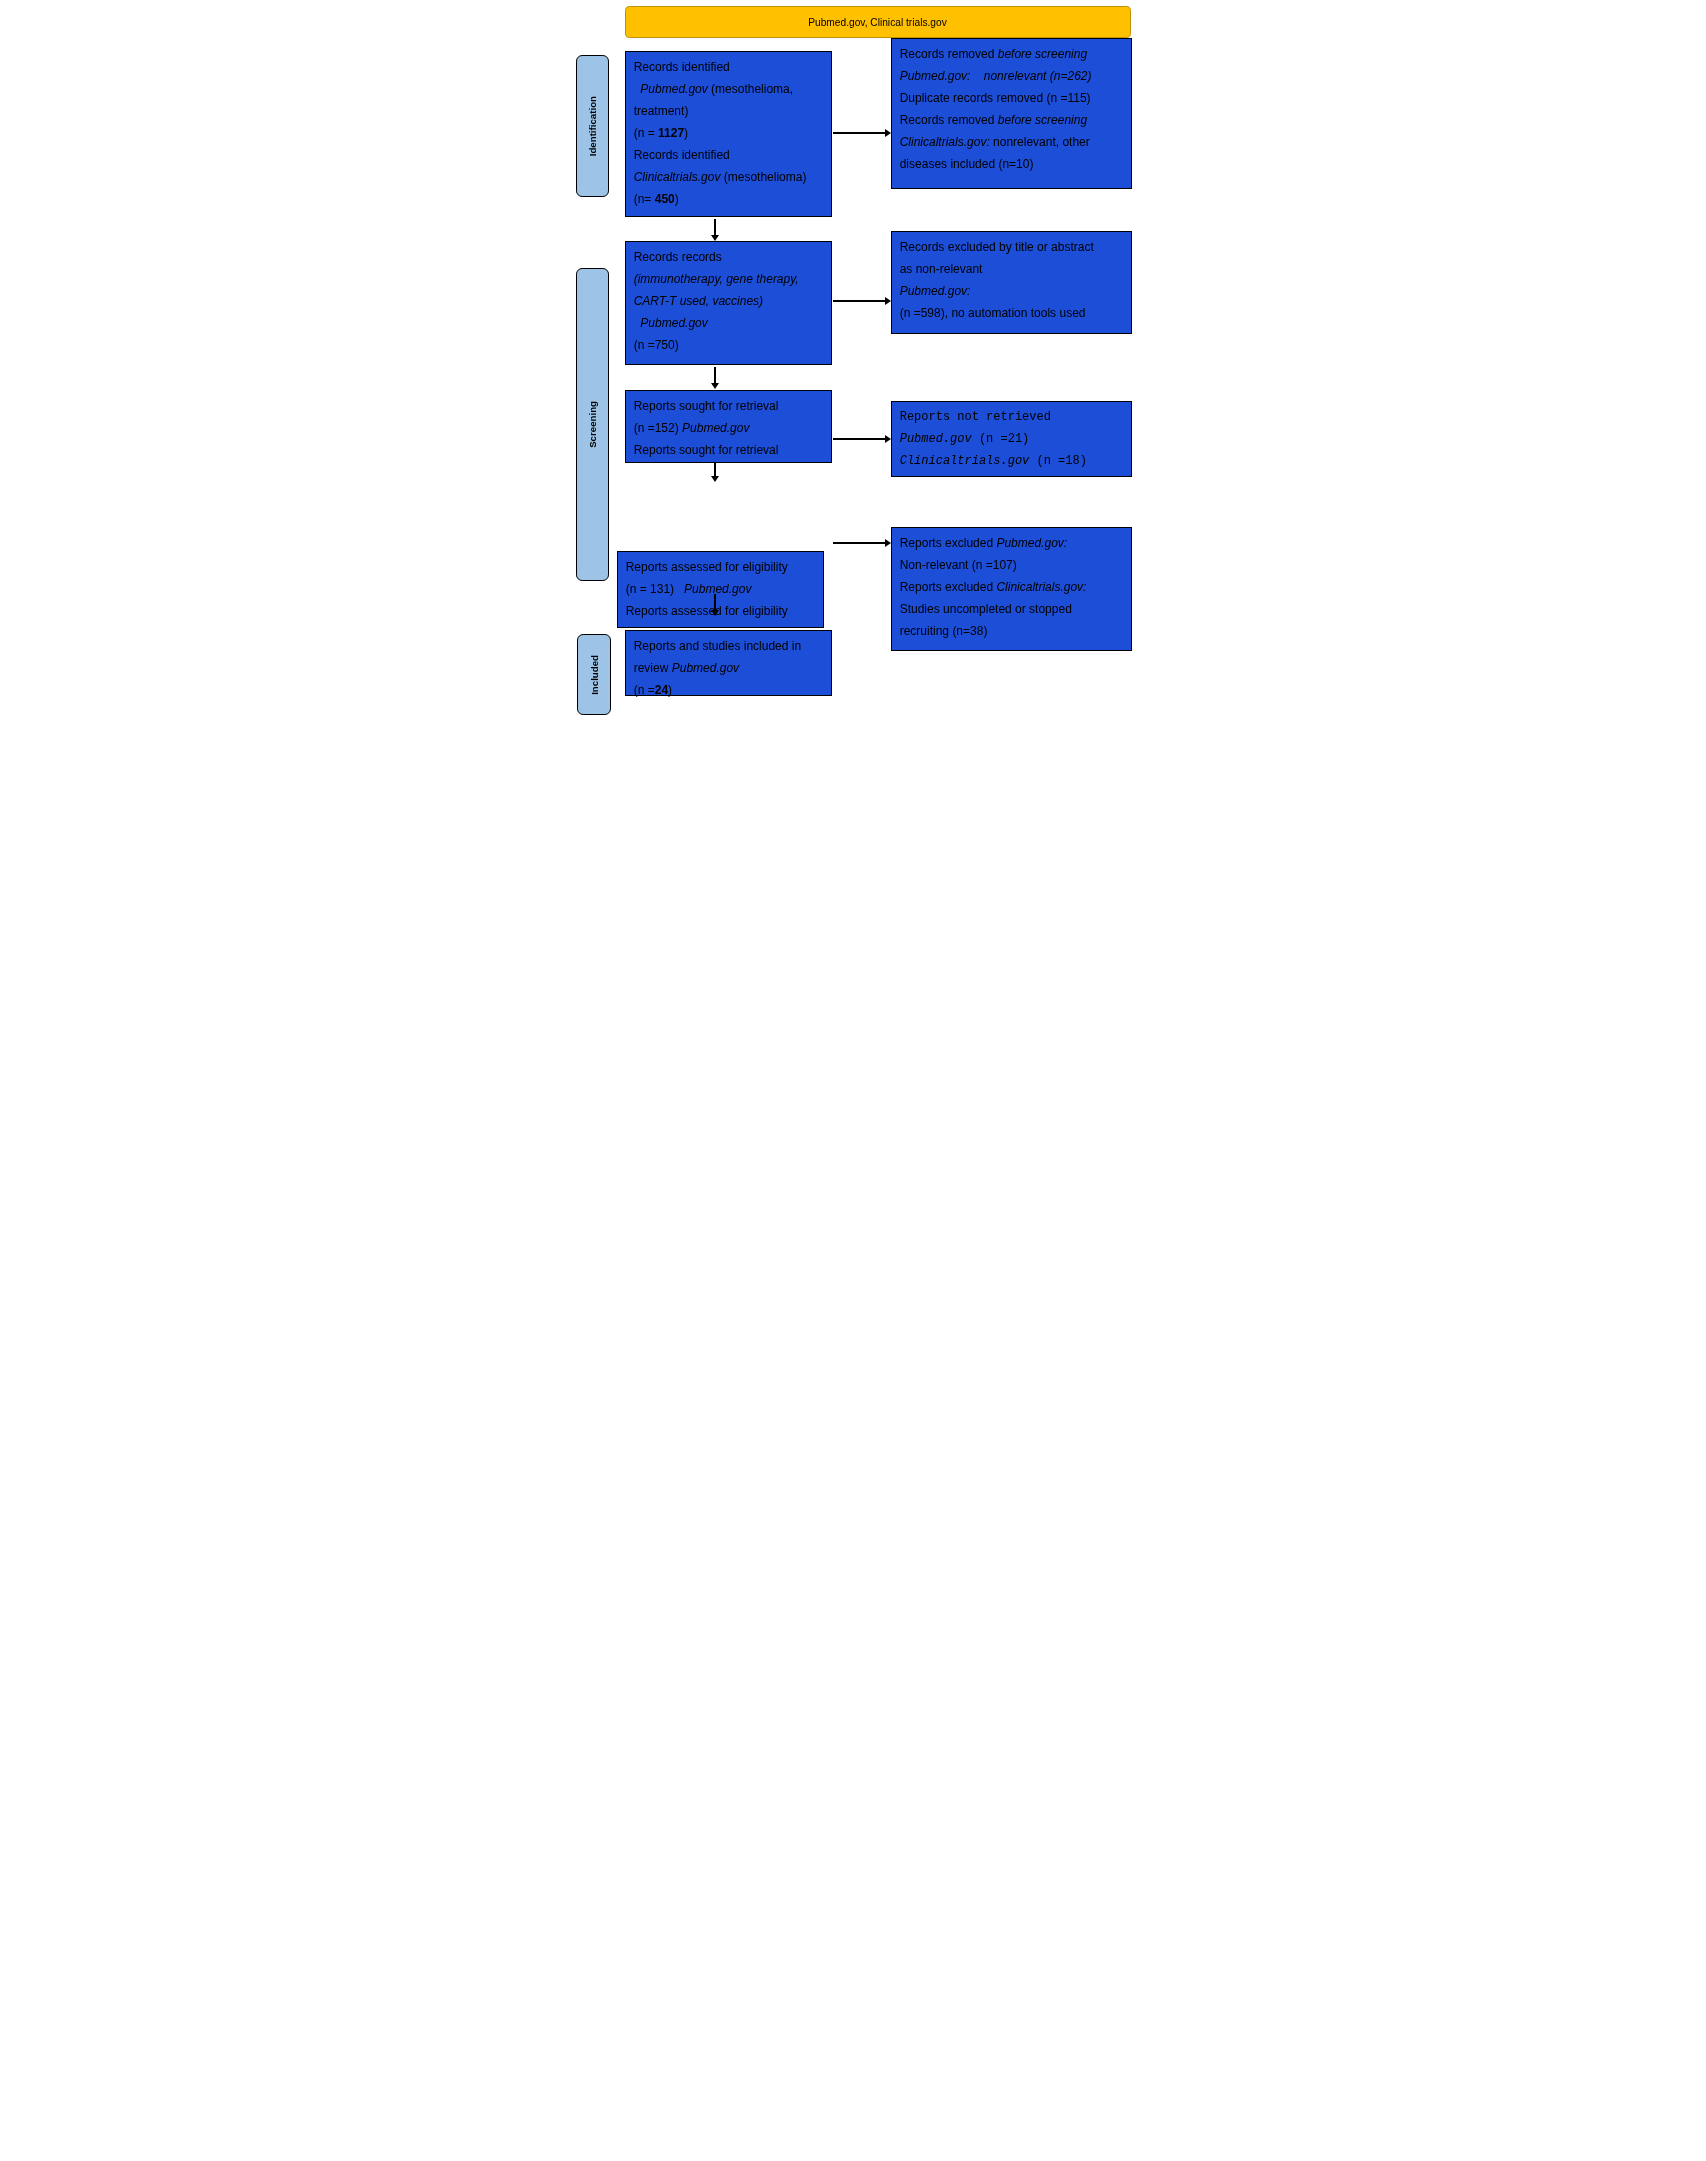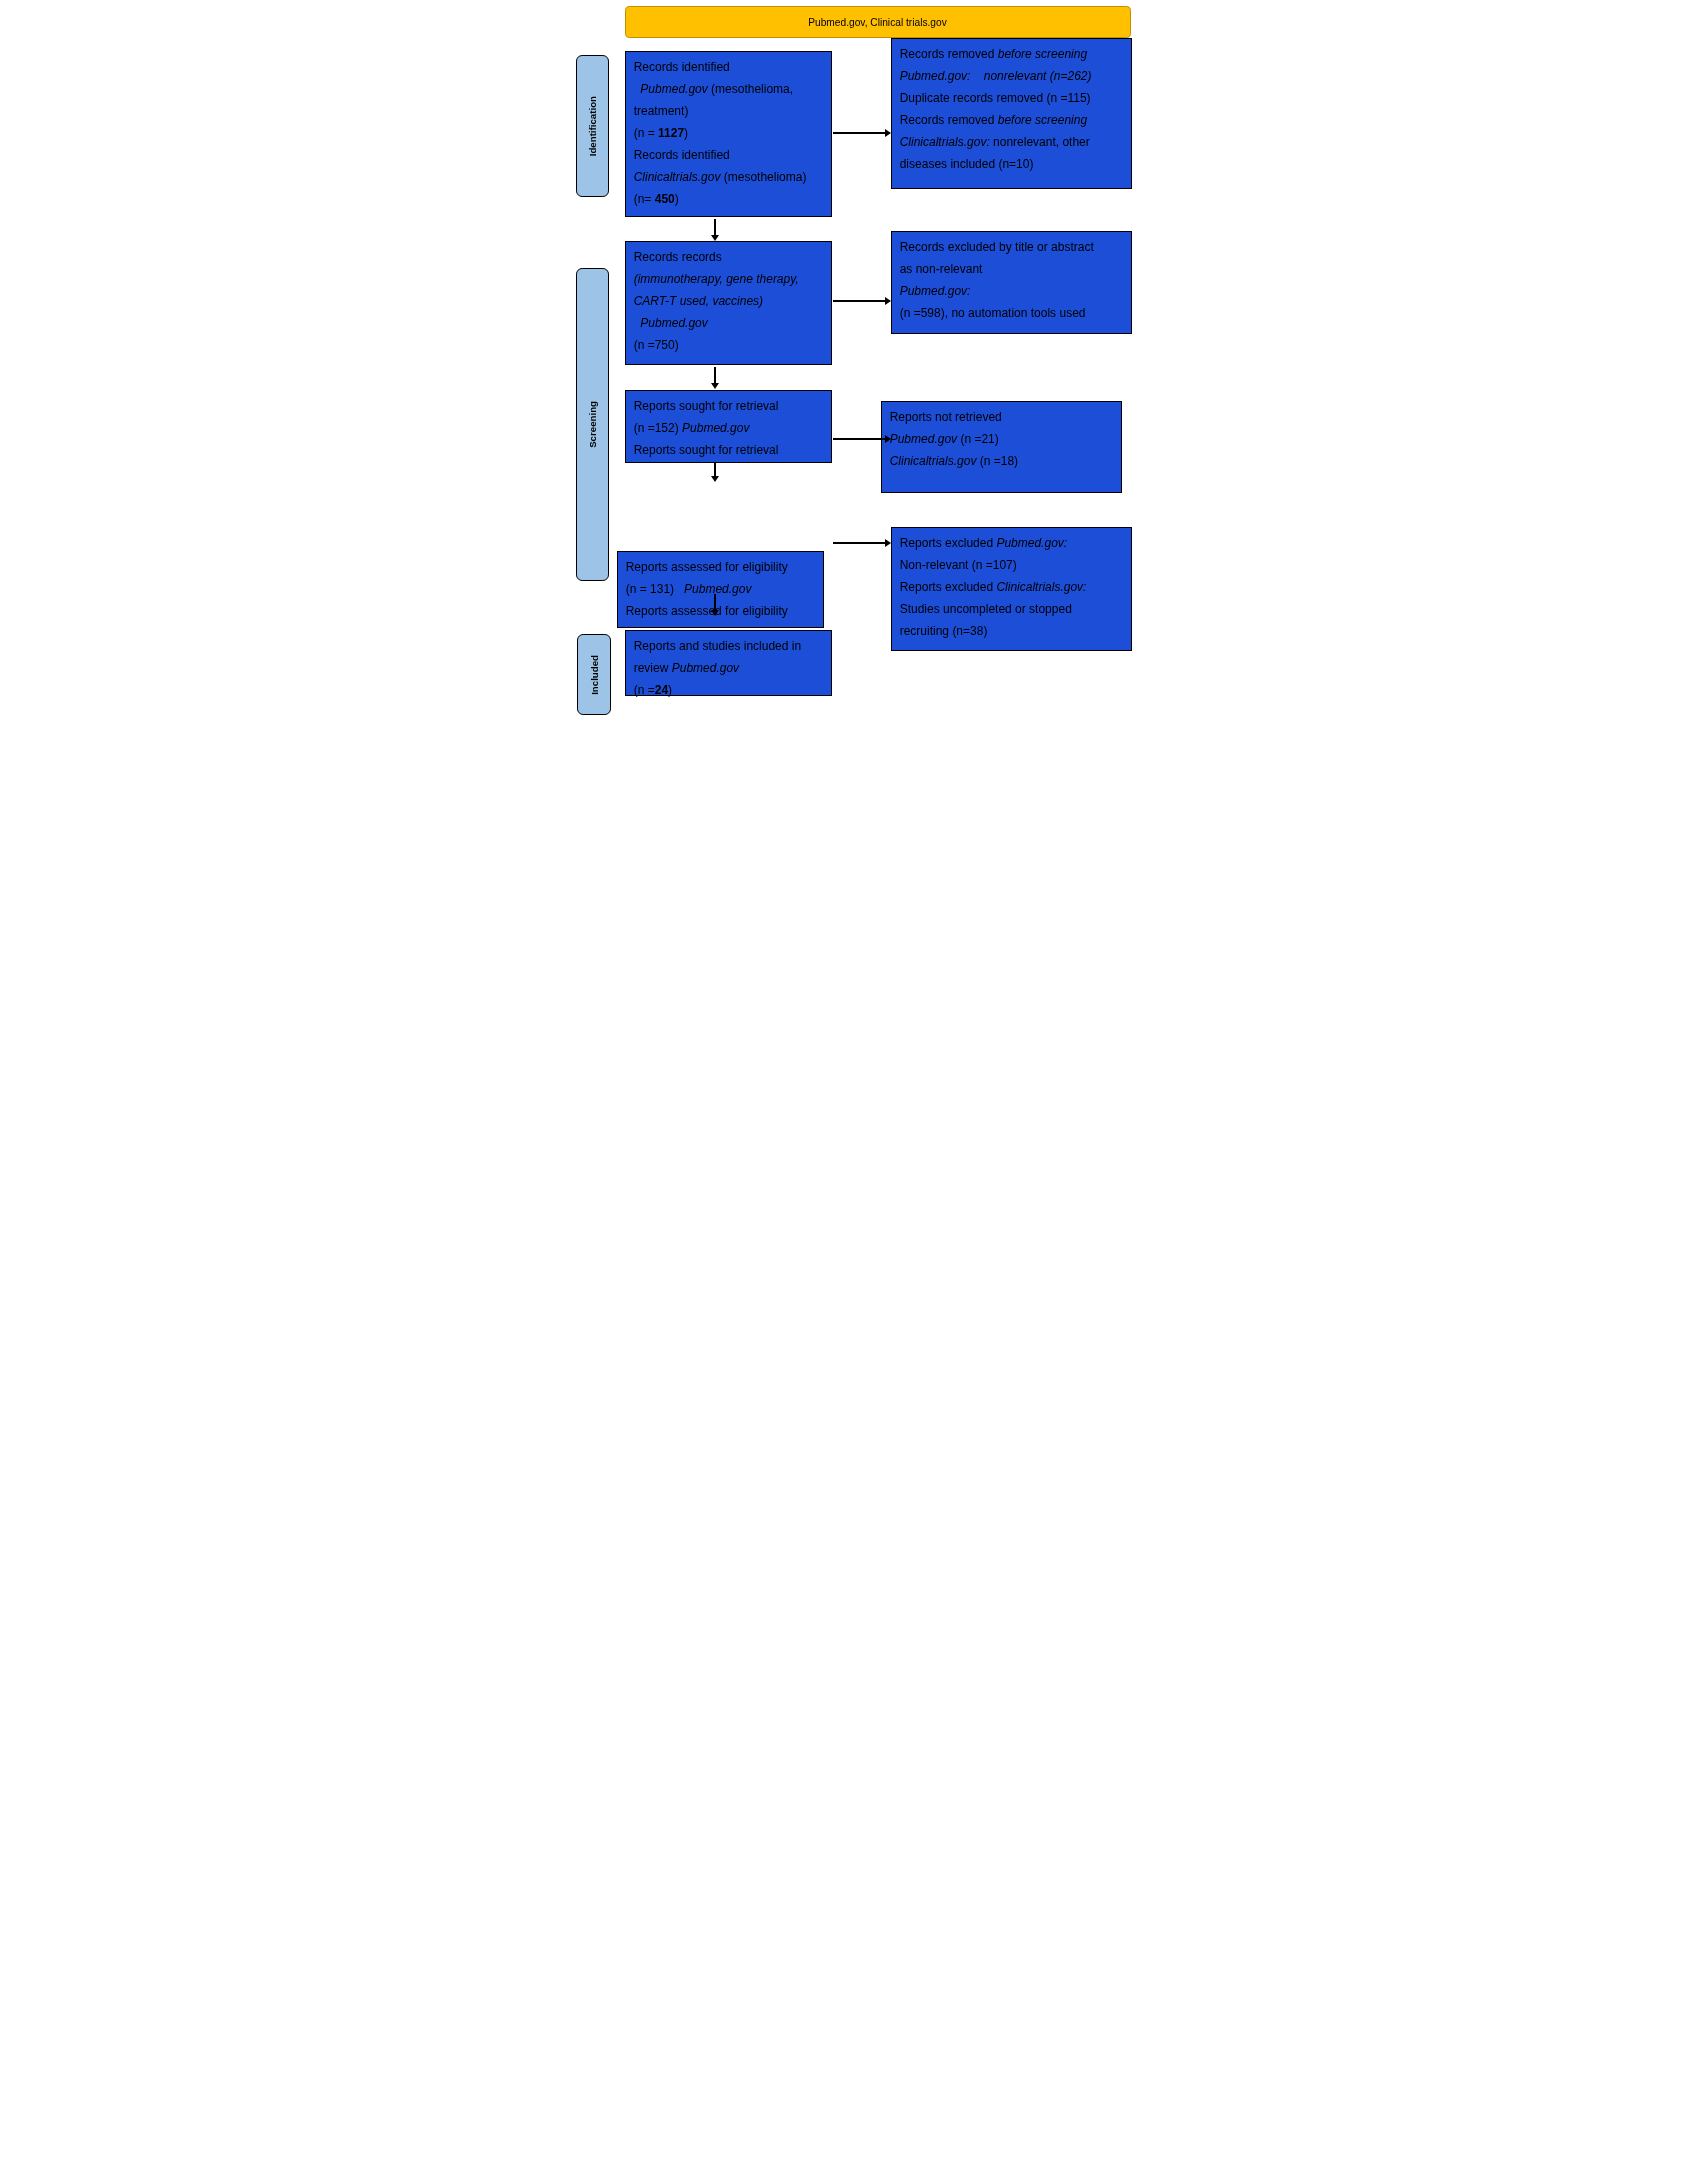--- a/index.html
+++ b/index.html
@@ -33,21 +33,21 @@
     padding:4.1px 8.2px;font-size:12px;
   }
   .box .line{line-height:22px;white-space:pre;}
   .lbox1{left:56px;top:51px;width:207px;height:166px;}
   .lbox2{left:56px;top:241px;width:207px;height:124px;}
   .lbox3{left:56px;top:390px;width:207px;height:73px;}
   .lbox4{left:48px;top:515px;width:207px;height:77px;margin-top:36px;}
   .lbox5{left:56px;top:630px;width:207px;height:66px;}
   .rbox1{left:322px;top:38px;width:241px;height:151px;}
   .rbox2{left:322px;top:231px;width:241px;height:103px;}
-  .rbox3{left:312px;top:401px;width:241px;height:92px;}
+  .rbox3{left:322px;top:401px;width:241px;height:76px;font-family:Liberation Mono, monospace;}
   .rbox4{left:322px;top:527px;width:241px;height:124px;}
 
   
   .harrow{position:absolute;height:8.2px;}
   .harrow .shaft{position:absolute;left:0;right:5.6px;top:3.3px;height:1.5px;background:#000;}
   .harrow .head{position:absolute;right:0;top:0;width:0;height:0;
     border-top:4.1px solid transparent;border-bottom:4.1px solid transparent;border-left:6.7px solid #000;}
   .varrow{position:absolute;width:9.2px;}
   .varrow .shaft{position:absolute;top:0;bottom:5.6px;left:3.8px;width:1.5px;background:#000;}
   .varrow .head{position:absolute;bottom:0;left:0;width:0;height:0;

